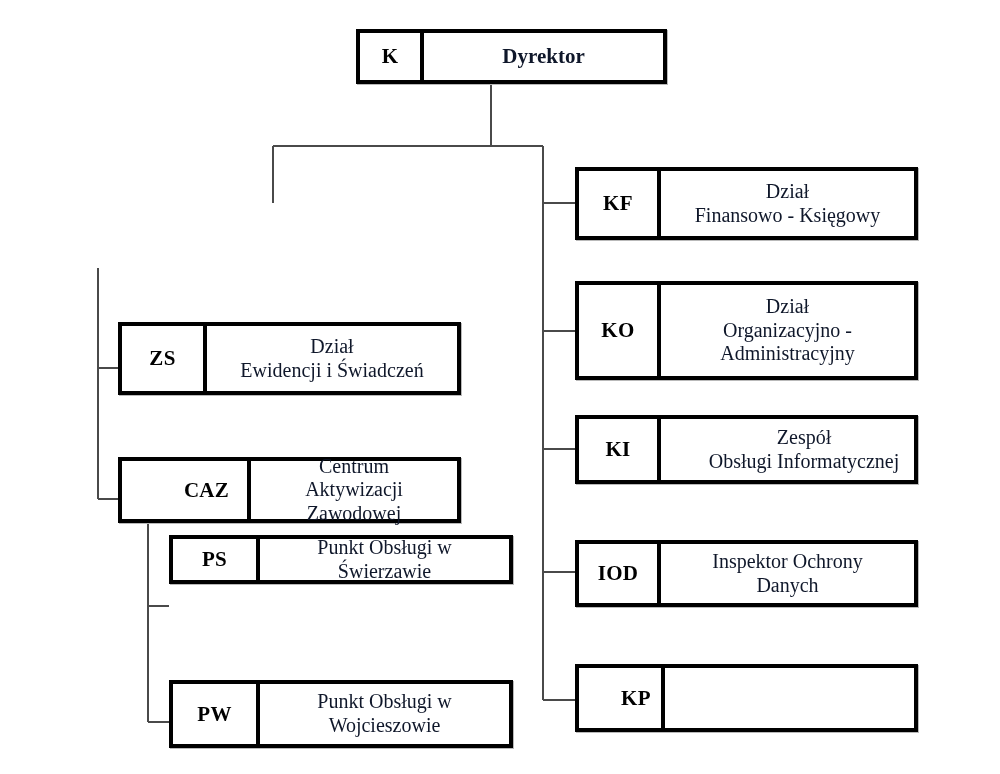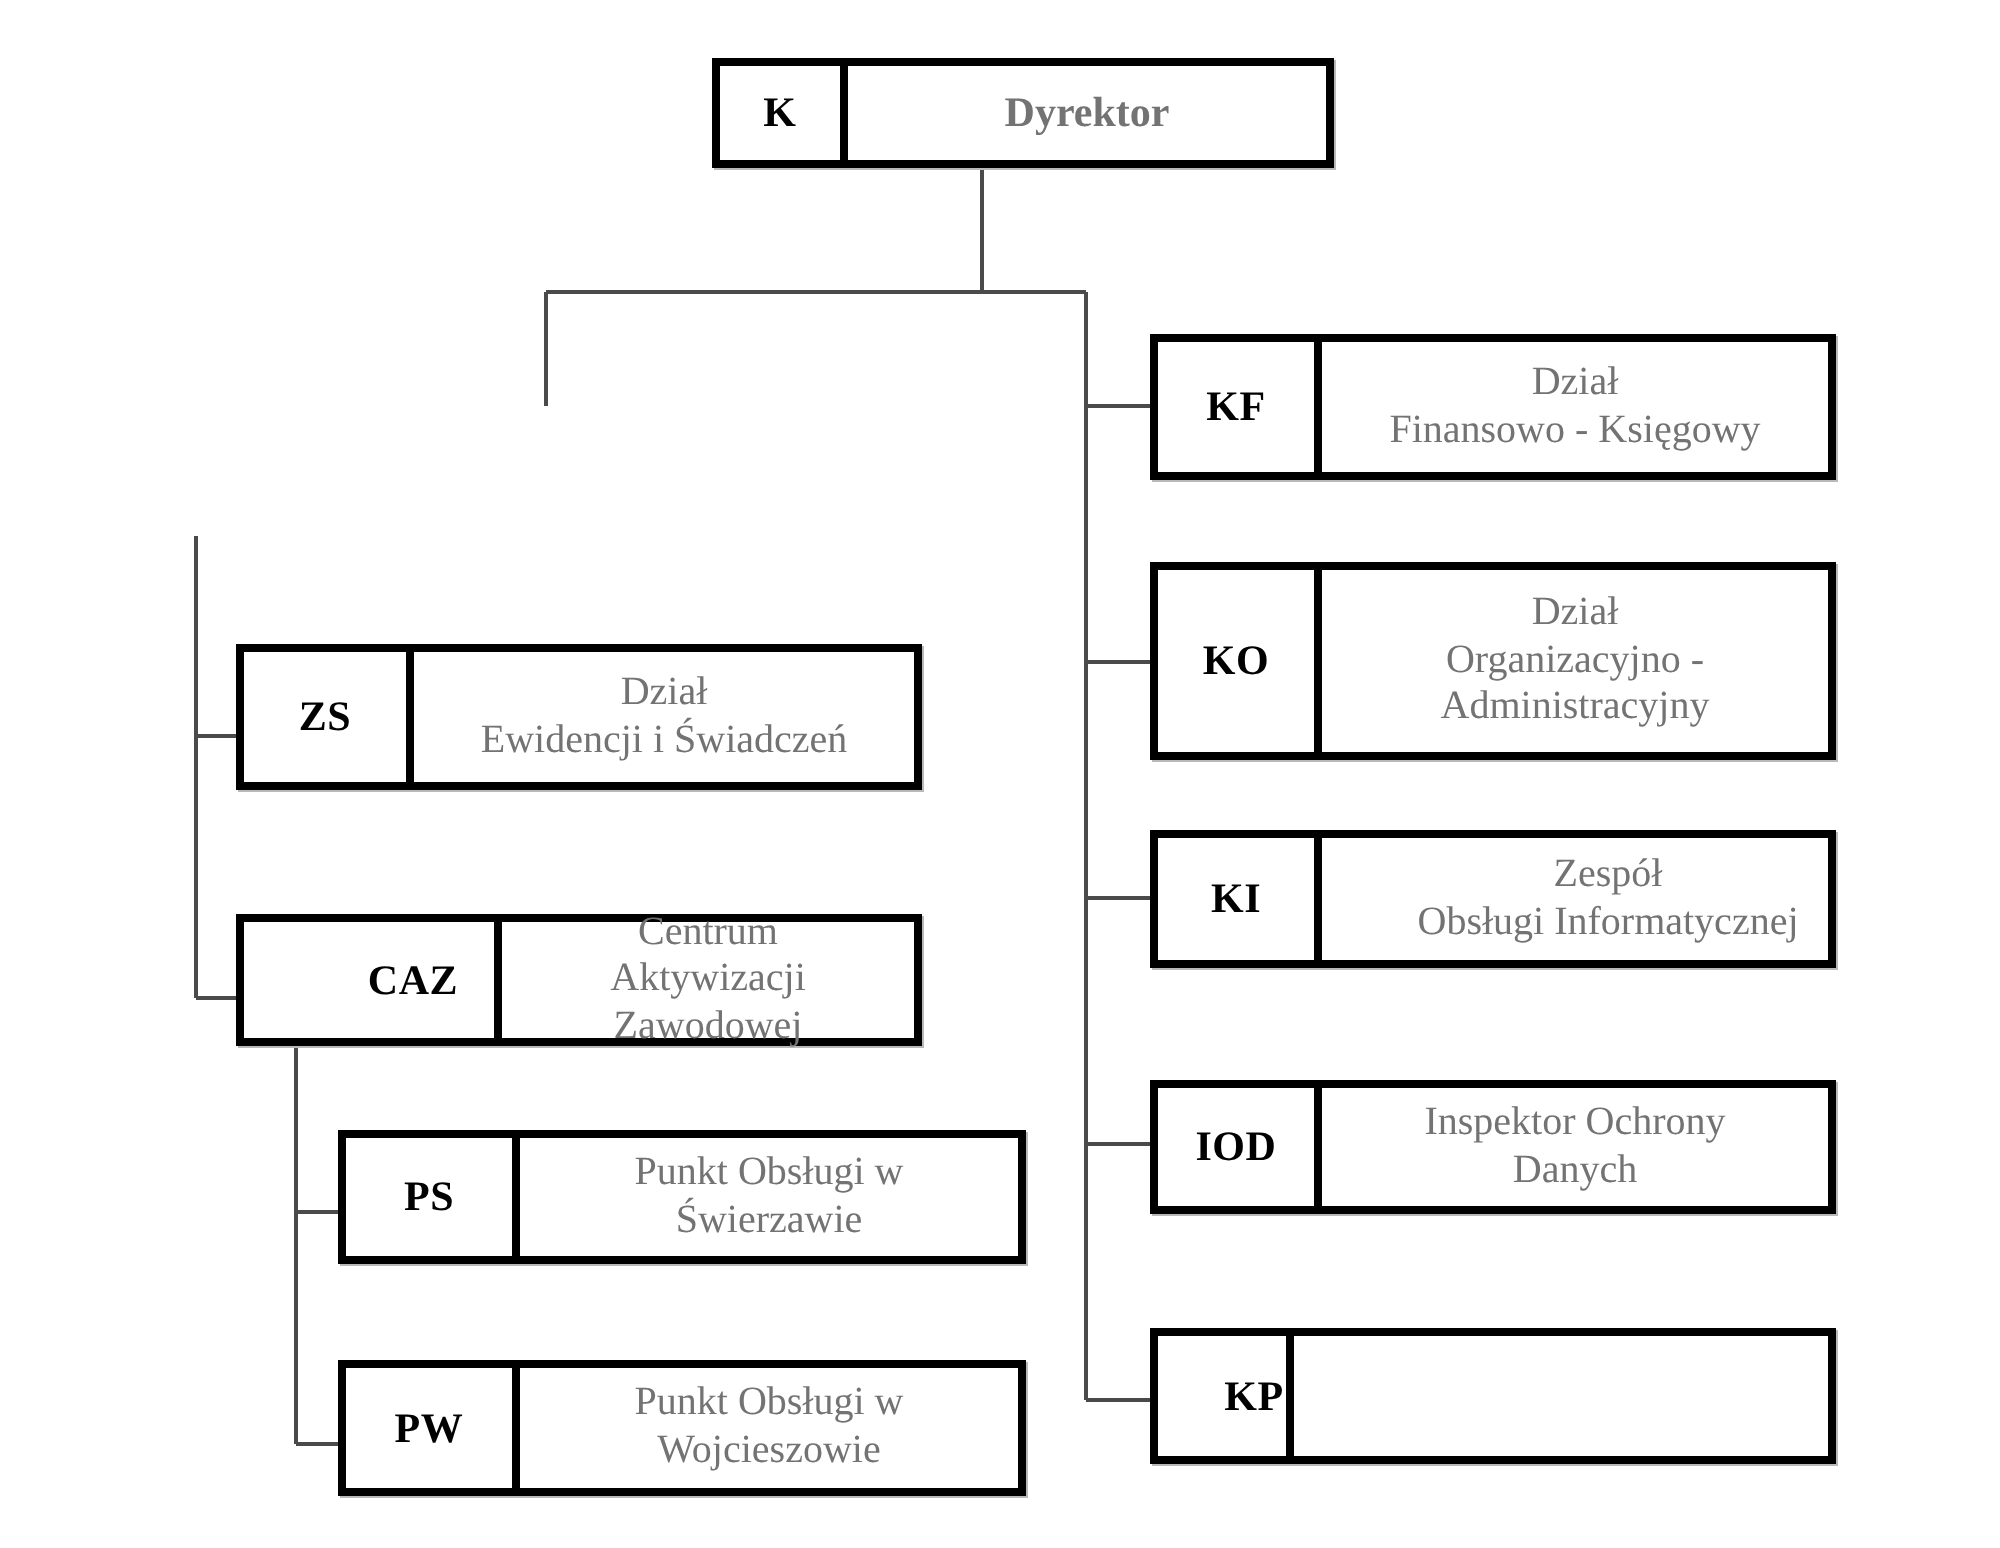--- a/index.html
+++ b/index.html
@@ -47,21 +47,21 @@
     flex: 0 0 auto;
   }
   .node .title-cell {
     box-sizing: border-box;
     display: flex;
     align-items: center;
     justify-content: center;
     text-align: center;
     font-size: 20px;
     line-height: 1.18;
-    color: #737373;
+    color: #0f172a;
     padding: 0 8px;
     flex: 1 1 auto;
     white-space: pre-line;
   }
   .node.bold-title .title-cell {
     font-weight: bold;
     font-size: 21px;
   }
 </style>
 </head>
@@ -107,21 +107,21 @@
     <div class="title-cell">Dział
 Ewidencji i Świadczeń</div>
   </div>
 
   <div class="node" style="left:118px; top:457px; width:343px; height:66px;">
     <div class="code-cell" style="width:85px;margin-left:44px;">CAZ</div>
     <div class="title-cell">Centrum
 Aktywizacji Zawodowej</div>
   </div>
 
-  <div class="node" style="left:169px; top:565px; width:344px; height:67px;">
+  <div class="node" style="left:169px; top:535px; width:344px; height:49px;">
     <div class="code-cell" style="width:87px;">PS</div>
     <div class="title-cell">Punkt Obsługi w
 Świerzawie</div>
   </div>
 
   <div class="node" style="left:169px; top:680px; width:344px; height:68px;">
     <div class="code-cell" style="width:87px;">PW</div>
     <div class="title-cell">Punkt Obsługi w
 Wojcieszowie</div>
   </div>
@@ -145,16 +145,16 @@
 Obsługi Informatycznej</div>
   </div>
 
   <div class="node" style="left:575px; top:540px; width:343px; height:67px;">
     <div class="code-cell" style="width:82px;">IOD</div>
     <div class="title-cell">Inspektor Ochrony
 Danych</div>
   </div>
 
   <div class="node" style="left:575px; top:664px; width:343px; height:68px;">
-    <div class="code-cell" style="width:68px;padding-left:38px;">KP</div>
+    <div class="code-cell" style="width:86px;padding-left:38px;">KP</div>
   </div>
 
 </div>
 
 </body></html>

